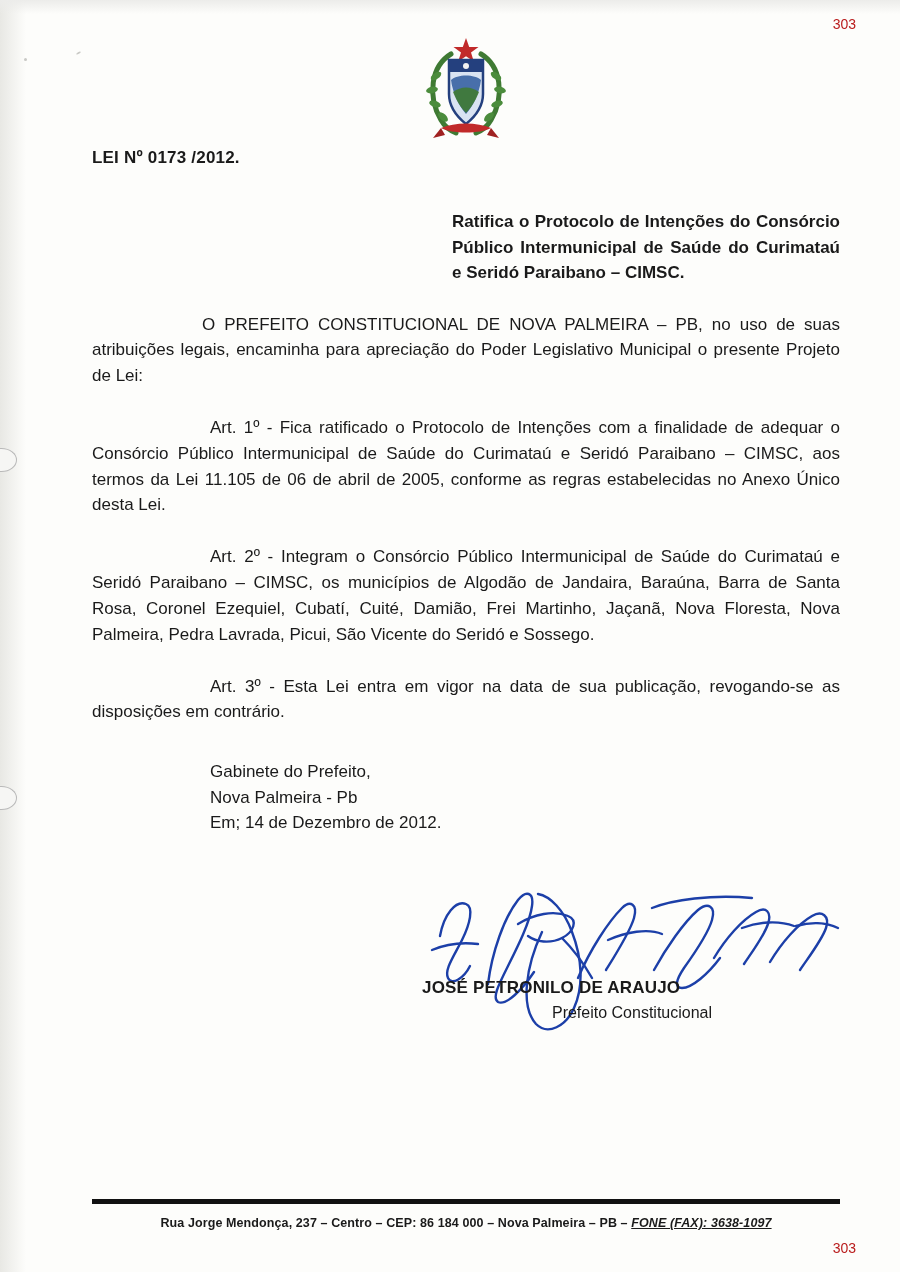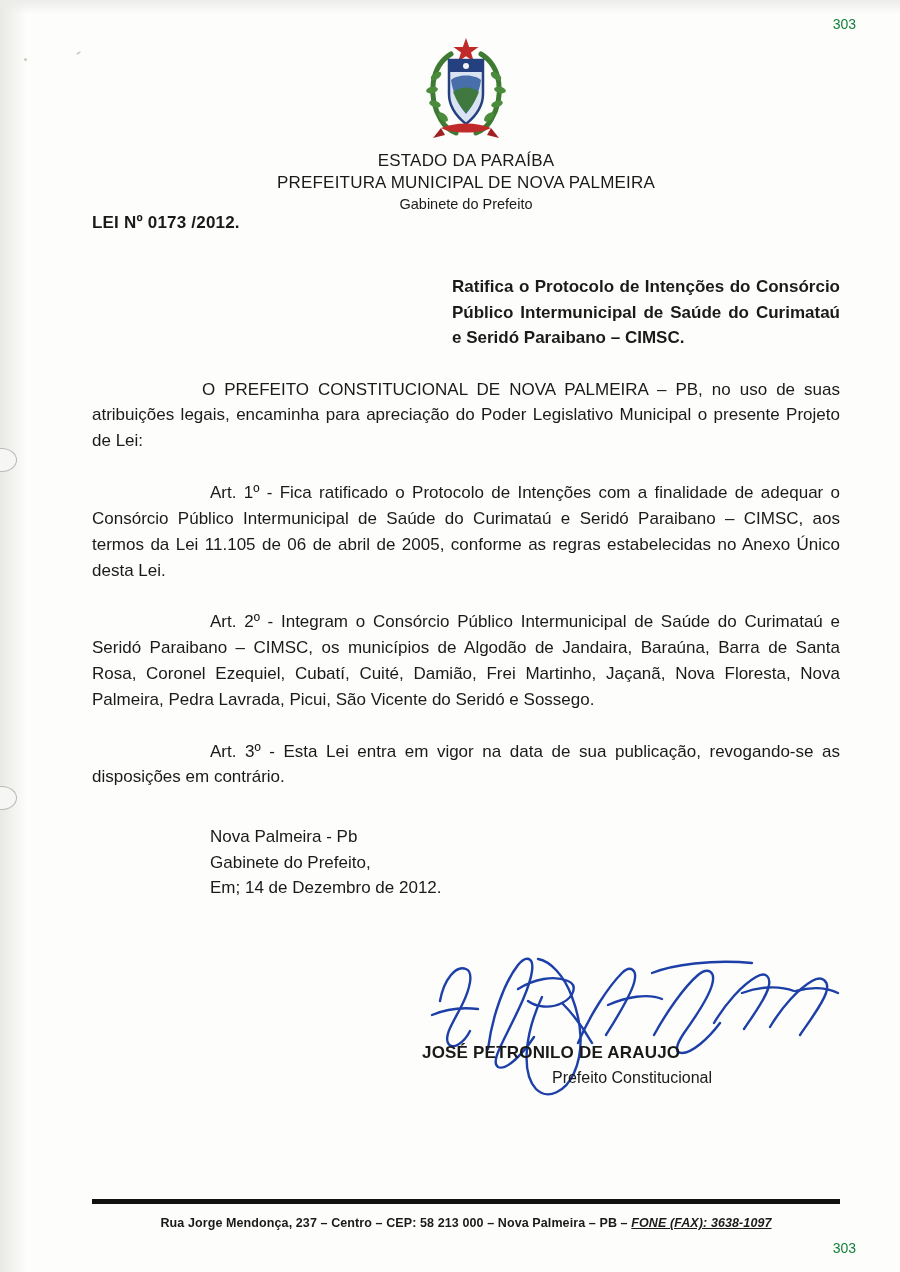--- a/index.html
+++ b/index.html
@@ -35,21 +35,21 @@
     left: 0; right: 0; top: 0;
     height: 14px;
     background: linear-gradient(to bottom, #ececea, rgba(255,255,255,0));
     pointer-events: none;
   }
 
   .page-number {
     position: absolute;
     right: 44px;
     font-size: 14px;
-    color: #15803d;
+    color: #b91c1c;
     font-family: "Liberation Sans", sans-serif;
   }
   .page-number.top { top: 16px; }
   .page-number.bottom { bottom: 16px; }
 
   
   .hole {
     position: absolute;
     left: -14px;
     width: 30px;
@@ -234,39 +234,34 @@
           <path d="M40 44 C46 38, 64 38, 70 44 C68 58, 62 70, 55 78 C48 70, 42 58, 40 44 Z" fill="#2e5a9e" opacity="0.85"></path>
           <path d="M42 56 C50 50, 60 50, 68 56 C64 66, 59 73, 55 77 C51 73, 46 66, 42 56 Z" fill="#3f7a33" opacity="0.9"></path>
 
           <path d="M30 92 C44 86, 66 86, 80 92 C70 98, 40 98, 30 92 Z" fill="#c12a2a"></path>
           <path d="M30 92 L22 102 L34 99 Z" fill="#a02121"></path>
           <path d="M80 92 L88 102 L76 99 Z" fill="#a02121"></path>
         </svg>
       </span>
     </div>
 
-    <div class="header-lines">
-      <div class="l1">ESTADO DA PARAÍBA</div>
-      <div class="l2">PREFEITURA MUNICIPAL DE NOVA PALMEIRA</div>
-      <div class="l3">Gabinete do Prefeito</div>
-    </div>
 
     <div class="law-number">LEI Nº 0173 /2012.</div>
 
     <div class="ementa">Ratifica o Protocolo de Intenções do Consórcio Público Intermunicipal de Saúde do Curimataú e Seridó Paraibano – CIMSC.</div>
 
     <div class="para">O PREFEITO CONSTITUCIONAL DE NOVA PALMEIRA – PB, no uso de suas atribuições legais, encaminha para apreciação do Poder Legislativo Municipal o presente  Projeto de Lei:</div>
 
     <div class="para narrow-indent">Art. 1º - Fica ratificado o Protocolo de Intenções com a finalidade de adequar o Consórcio Público Intermunicipal de Saúde do Curimataú e Seridó  Paraibano – CIMSC, aos termos da Lei 11.105 de 06 de abril de 2005, conforme as regras estabelecidas no Anexo Único desta Lei.</div>
     <div class="para narrow-indent">Art. 2º - Integram o  Consórcio Público Intermunicipal de Saúde do Curimataú e Seridó   Paraibano – CIMSC, os municípios de Algodão de Jandaira, Baraúna, Barra de Santa Rosa, Coronel Ezequiel, Cubatí, Cuité, Damião, Frei Martinho, Jaçanã, Nova Floresta, Nova Palmeira, Pedra Lavrada, Picui, São Vicente do Seridó e Sossego.</div>
     <div class="para narrow-indent">Art. 3º - Esta Lei entra em vigor na data de sua publicação, revogando-se as disposições em contrário.</div>
 
     <div class="closing">
+      <div>Gabinete do Prefeito,</div>
       <div>Nova Palmeira - Pb</div>
-      <div>Gabinete do Prefeito,</div>
       <div>Em; 14 de Dezembro de 2012.</div>
     </div>
 
     <div class="signature-block">
       <span class="signature-svg">
         <svg viewBox="0 0 420 170" width="420" height="170" aria-hidden="true">
           <g fill="none" stroke="#1c3fa8" stroke-width="2.4" stroke-linecap="round" stroke-linejoin="round">
             <path d="M18 70 C22 48, 34 34, 44 38 C52 41, 48 58, 40 74 C32 90, 22 104, 26 112 C30 120, 42 112, 48 100"></path>
             <path d="M10 84 C24 78, 40 76, 56 78"></path>
             <path d="M66 118 C70 86, 82 52, 96 34 C104 24, 112 26, 110 40 C108 56, 96 80, 86 100 C76 120, 70 132, 76 136 C84 140, 100 124, 112 106"></path>
@@ -287,16 +282,16 @@
       </span>
       <div class="sig-name">JOSÉ PETRONILO DE ARAUJO</div>
       <div class="sig-role">Prefeito Constitucional</div>
     </div>
 
   </div>
 
   <div class="footer">
     <div class="footer-rule"></div>
     <div class="footer-text">
-      <span>Rua Jorge Mendonça, 237 – Centro – CEP: 58 213 000 – Nova Palmeira – PB – </span><span class="ital">FONE (FAX): 3638-1097</span>
+      <span>Rua Jorge Mendonça, 237 – Centro – CEP: 86 184 000 – Nova Palmeira – PB – </span><span class="ital">FONE (FAX): 3638-1097</span>
     </div>
   </div>
 </div>
 
 </body></html>

